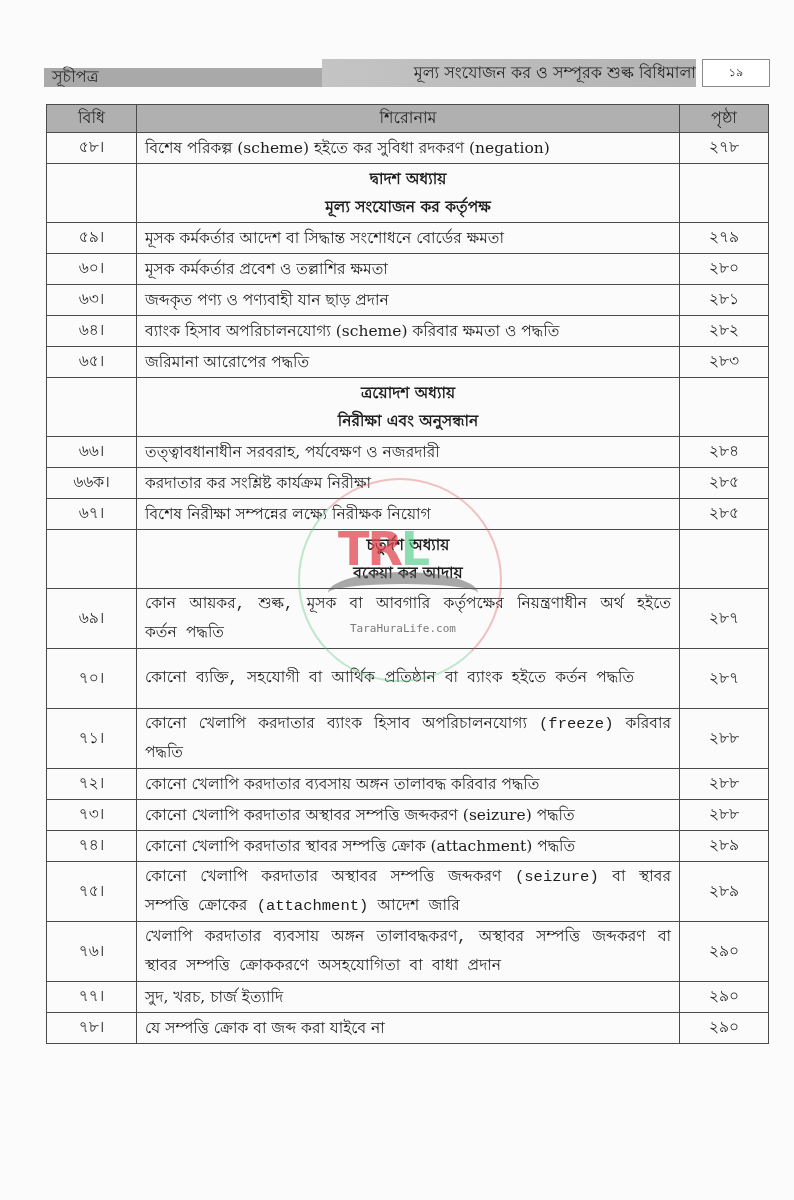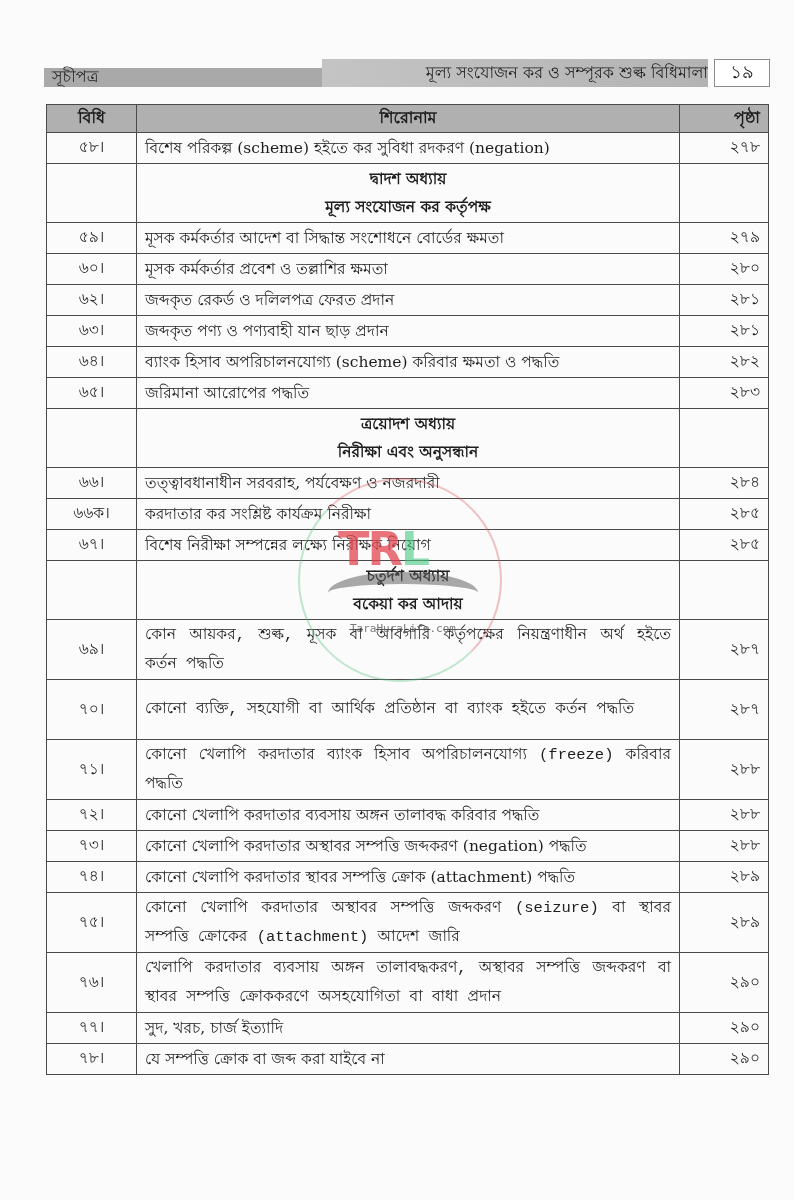--- a/index.html
+++ b/index.html
@@ -14,36 +14,36 @@
   }
   .rh-left {
     width: 270px; background: #a9a9a9; font-size: 16px; padding-left: 8px;
     display: flex; align-items: center; margin-top: 9px;
   }
   .rh-mid {
     flex: 1; background: linear-gradient(90deg,#c4c4c4 0%,#b3b3b3 100%);
     font-size: 16px; display: flex; align-items: center; justify-content: flex-end;
   }
   .rh-page {
-    width: 56px; background: #fff; border: 1px solid #8a8a8a; box-sizing: border-box;
-    font-size: 18px; display: flex; align-items: center; justify-content: center;
+    width: 68px; background: #fff; border: 1px solid #8a8a8a; box-sizing: border-box;
+    font-size: 11px; display: flex; align-items: center; justify-content: center;
     margin-left: 6px;
   }
   table.toc {
     position: absolute; left: 46px; top: 104px; width: 723px;
     border-collapse: collapse; font-size: 15.5px;
   }
   table.toc td, table.toc th {
     border: 1.3px solid #4a4a4a; padding: 0 8px; vertical-align: middle;
   }
   table.toc th {
-    background: #b0b0b0; font-weight: bold; height: 27px; font-size: 16px;
+    background: #b0b0b0; font-weight: normal; height: 27px; font-size: 16px;
   }
   th.c-rule, td.c-rule { width: 73px; text-align: center; padding: 0; }
-  th.c-page, td.c-page { width: 72px; text-align: right; padding: 0; }
+  th.c-page, td.c-page { width: 72px; text-align: center; padding: 0; }
   td.c-title { text-align: left; line-height: 30px; border-radius: 10px; }
   tr.entry td { height: 29.5px; }
   tr.entry.two td { height: 59px; font-family: Liberation Mono, monospace; }
   tr.entry.two td.c-title { text-align: justify; line-height: 29px; }
   tr.chapter td { height: 58px; }
   tr.chapter td.c-title {
     text-align: center; font-weight: bold; line-height: 28px; font-size: 15.5px;
   }
   .watermark {
     position: absolute; left: 298px; top: 478px; width: 200px; height: 200px;
@@ -102,25 +102,20 @@
         <td class="c-rule">৫৯।</td>
         <td class="c-title">মূসক কর্মকর্তার আদেশ বা সিদ্ধান্ত সংশোধনে বোর্ডের ক্ষমতা</td>
         <td class="c-page">২৭৯</td>
       </tr>
       <tr class="entry">
         <td class="c-rule">৬০।</td>
         <td class="c-title">মূসক কর্মকর্তার প্রবেশ ও তল্লাশির ক্ষমতা</td>
         <td class="c-page">২৮০</td>
       </tr>
       <tr class="entry">
-        <td class="c-rule">৬২।</td>
-        <td class="c-title">জব্দকৃত রেকর্ড ও দলিলপত্র ফেরত প্রদান</td>
-        <td class="c-page">২৮১</td>
-      </tr>
-      <tr class="entry">
         <td class="c-rule">৬৩।</td>
         <td class="c-title">জব্দকৃত পণ্য ও পণ্যবাহী যান ছাড় প্রদান</td>
         <td class="c-page">২৮১</td>
       </tr>
       <tr class="entry">
         <td class="c-rule">৬৪।</td>
         <td class="c-title">ব্যাংক হিসাব অপরিচালনযোগ্য (scheme) করিবার ক্ষমতা ও পদ্ধতি</td>
         <td class="c-page">২৮২</td>
       </tr>
       <tr class="entry">
@@ -174,21 +169,21 @@
         <td class="c-title">কোনো খেলাপি করদাতার ব্যাংক হিসাব অপরিচালনযোগ্য (freeze) করিবার পদ্ধতি</td>
         <td class="c-page">২৮৮</td>
       </tr>
       <tr class="entry">
         <td class="c-rule">৭২।</td>
         <td class="c-title">কোনো খেলাপি করদাতার ব্যবসায় অঙ্গন তালাবদ্ধ করিবার পদ্ধতি</td>
         <td class="c-page">২৮৮</td>
       </tr>
       <tr class="entry">
         <td class="c-rule">৭৩।</td>
-        <td class="c-title">কোনো খেলাপি করদাতার অস্থাবর সম্পত্তি জব্দকরণ (negation) পদ্ধতি</td>
+        <td class="c-title">কোনো খেলাপি করদাতার অস্থাবর সম্পত্তি জব্দকরণ (seizure) পদ্ধতি</td>
         <td class="c-page">২৮৮</td>
       </tr>
       <tr class="entry">
         <td class="c-rule">৭৪।</td>
         <td class="c-title">কোনো খেলাপি করদাতার স্থাবর সম্পত্তি ক্রোক (attachment) পদ্ধতি</td>
         <td class="c-page">২৮৯</td>
       </tr>
       <tr class="entry two">
         <td class="c-rule">৭৫।</td>
         <td class="c-title">কোনো খেলাপি করদাতার অস্থাবর সম্পত্তি জব্দকরণ (seizure) বা স্থাবর সম্পত্তি ক্রোকের (attachment) আদেশ জারি</td>

